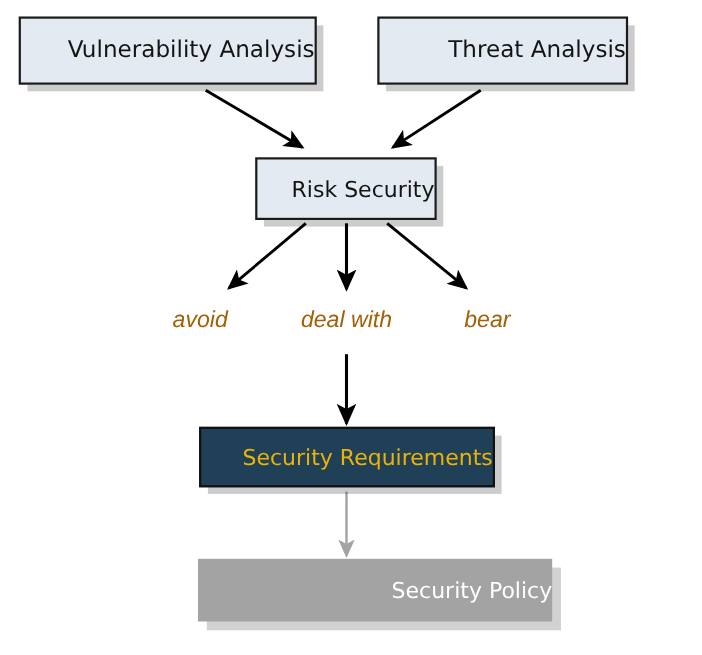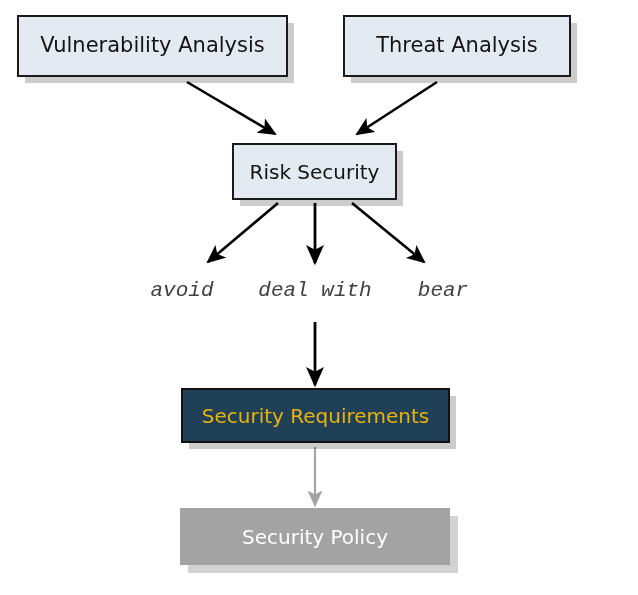--- a/index.html
+++ b/index.html
@@ -26,21 +26,21 @@
     height: 595px;
     pointer-events: none;
   }
 
   
   .node {
     position: absolute;
     box-sizing: border-box;
     display: flex;
     align-items: center;
-    justify-content: center;
+    justify-content: flex-end;
     text-align: center;
     line-height: 1.1;
     white-space: nowrap;
     z-index: 3;
   }
   .node .node-label {
     display: block;
   }
 
   
@@ -76,31 +76,31 @@
   }
   #node-risk-analysis {
     left: 232px; top: 143px; width: 165px; height: 57px;
     font-size: 20px;
   }
   #node-security-requirements {
     left: 181px; top: 388px; width: 269px; height: 55px;
     font-size: 20px;
   }
   #node-security-policy {
-    left: 180px; top: 508px; width: 270px; height: 57px;
+    left: 180px; top: 508px; width: 322px; height: 57px;
     font-size: 20px;
   }
 
   
   .option-label {
     position: absolute;
-    font-family: Liberation Mono, monospace;
+    font-family: Liberation Sans, sans-serif;
     font-style: italic;
     font-size: 21px;
-    color: #404040;
+    color: #a16207;
     white-space: nowrap;
     text-align: right;
     transform: translateX(-50%);
     z-index: 3;
   }
   #option-avoid     { left: 182px; top: 279px; }
   #option-deal-with { left: 315px; top: 279px; }
   #option-bear      { left: 443px; top: 279px; }
 </style>
 </head>

